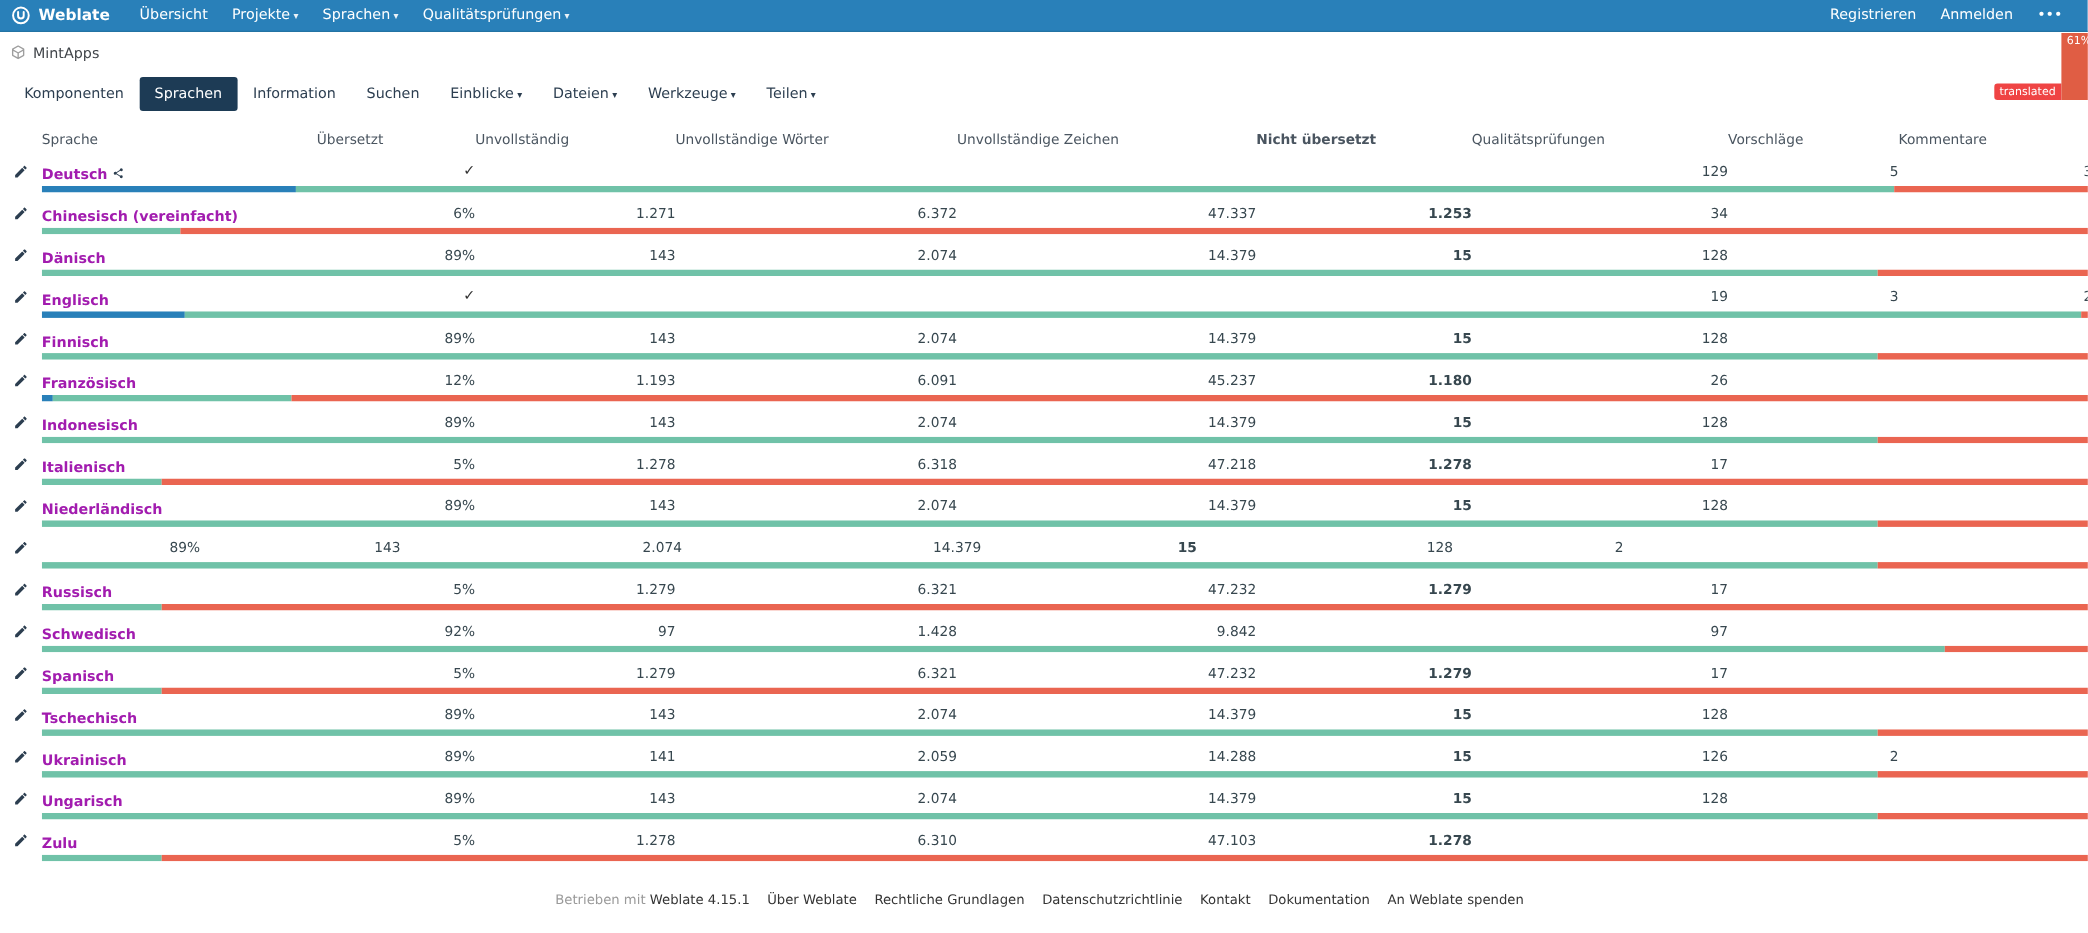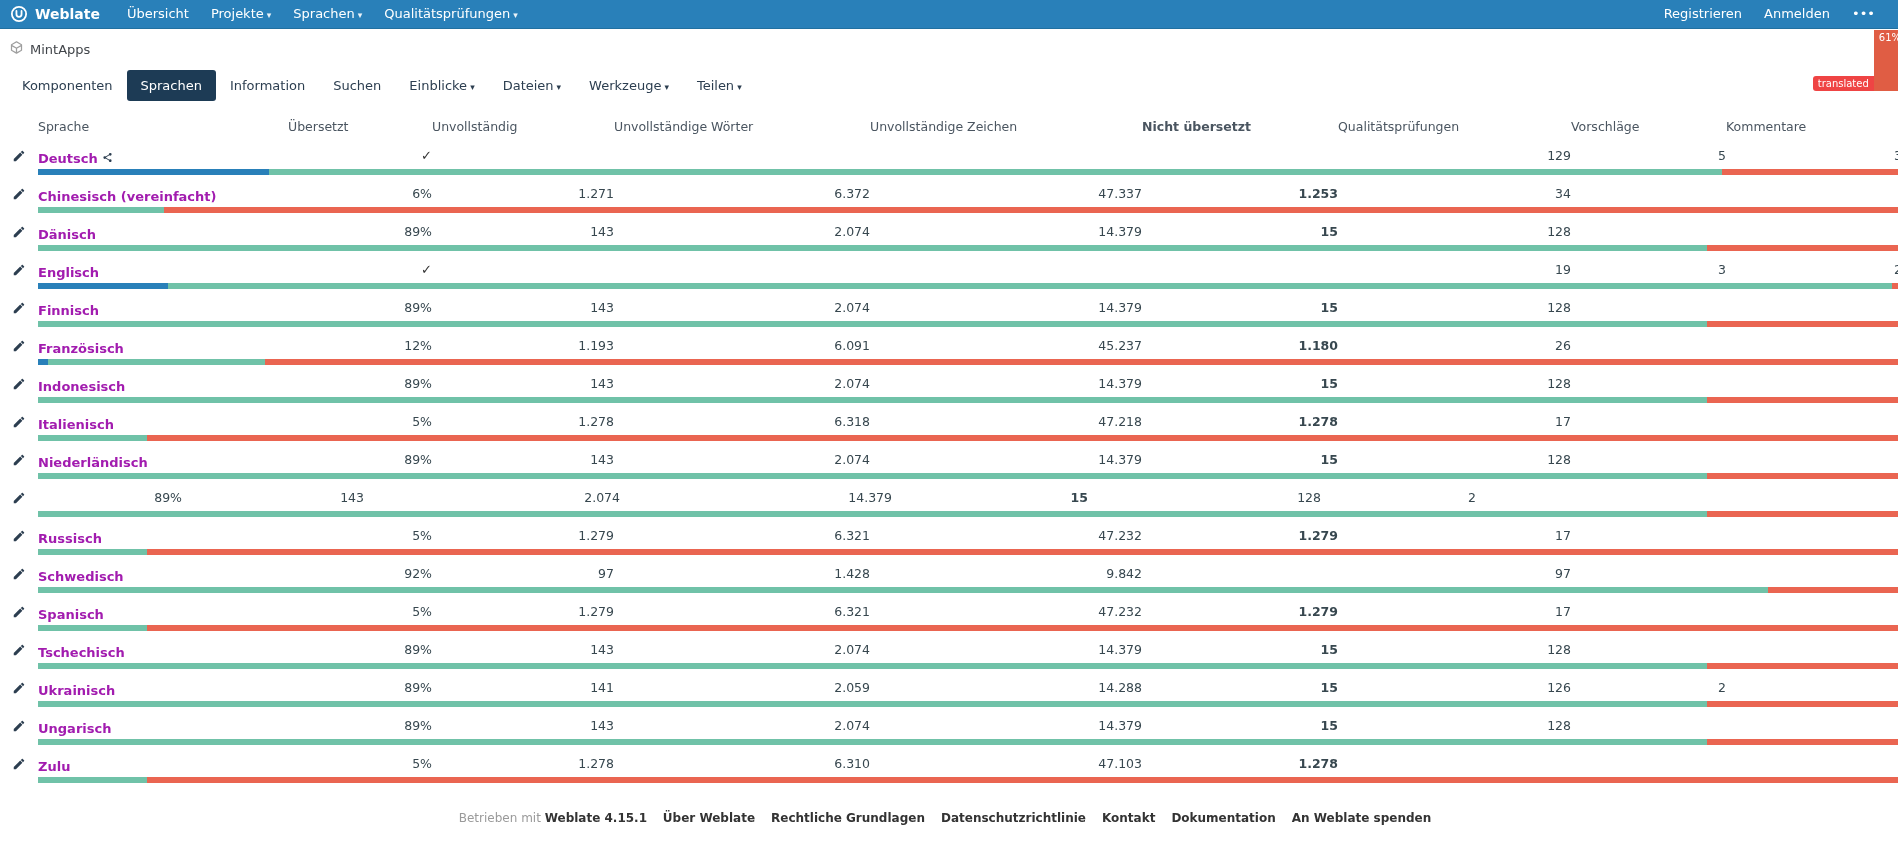--- a/index.html
+++ b/index.html
@@ -40,21 +40,21 @@
   .num{text-align:right;font-size:12.5px;color:#37474f;}
   .hcell{font-size:12.5px;color:#4a5560;}
   .hnum{text-align:left;padding-right:14px;}
   .lang{font-weight:bold;font-size:13px;color:#a21caf;text-decoration:none;display:inline-flex;align-items:center;gap:4px;cursor:pointer;}
   .check{font-size:13px;font-weight:bold;color:#333;}
   .pencil{cursor:pointer;display:inline-block;}
   .bar{position:absolute;left:38px;bottom:2px;height:6px;width:1907px;display:flex;overflow:hidden;}
   .bar i{display:block;height:100%;}
   
   .footer{text-align:center;font-size:12px;margin-top:26px;color:#333;}
-  .footer a{color:#333;text-decoration:none;margin:0 8px;cursor:pointer;font-weight:bold;}
+  .footer a{color:#333;text-decoration:none;margin:0 8px;cursor:pointer;}
   .footer .muted{color:#9a9a9a;}
   .footer .version{margin:0 4px 0 0;}
 </style>
 </head>
 <body>
 
 <nav class="navbar">
   <a class="brand">
     <span>
       <svg width="18" height="18" viewBox="0 0 24 24">

